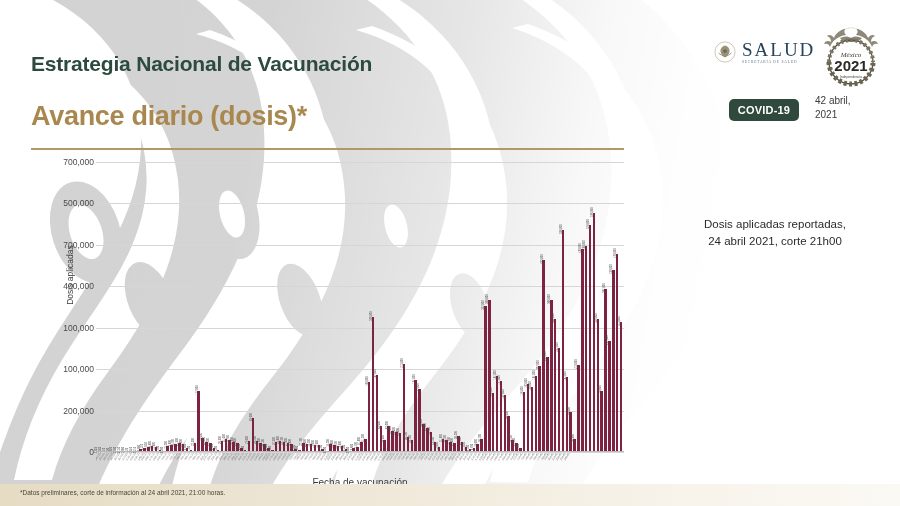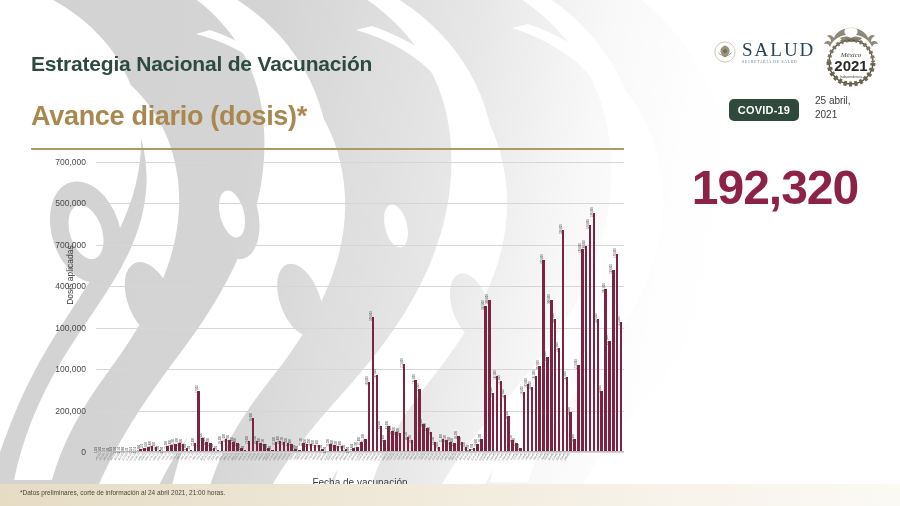--- a/index.html
+++ b/index.html
@@ -76,21 +76,21 @@
   
   #chart{
     position:absolute;left:24px;top:162px;width:600px;height:300px;
   }
   #ylabel{
     position:absolute;left:-14px;top:108px;width:120px;
     transform:rotate(-90deg);transform-origin:center center;
     text-align:center;font-size:8.5px;color:#3b3b3b;
   }
   .ytick{
-    position:absolute;right:8px;width:58px;text-align:right;
+    position:absolute;right:0;width:58px;text-align:right;
     font-size:8.5px;color:#4a4a4a;transform:translateY(-50%);
   }
   #yticks{position:absolute;left:0;top:0;width:70px;height:290px;}
   #plot{
     position:absolute;left:72px;top:0px;width:528px;height:290px;
   }
   .grid{
     position:absolute;left:0;width:100%;height:1px;background:#d6d6d6;
   }
   #bars{
@@ -205,25 +205,28 @@
       <path d="M11 36 A22 22 0 0 0 55 36" fill="none" stroke="#6b6553" stroke-width="5" stroke-dasharray="3 2.4"></path>
       <path d="M11 36 A22 22 0 0 1 55 36" fill="none" stroke="#7b7563" stroke-width="4" stroke-dasharray="2.6 2.2"></path>
       <text x="33" y="31" text-anchor="middle" font-family="Liberation Serif, serif" font-size="7" fill="#3c3a30" font-style="italic">México</text>
       <text x="33" y="45" text-anchor="middle" font-family="Liberation Sans, sans-serif" font-size="15" font-weight="bold" fill="#2b2a24">2021</text>
       <text x="33" y="52" text-anchor="middle" font-family="Liberation Sans, sans-serif" font-size="3.4" fill="#4a4840">Independencia</text>
     </svg>
   </div>
 
   <div id="covid-badge">COVID-19</div>
   <div id="date-block">
-    <div>25 abril,</div>
+    <div>42 abril,</div>
     <div>2021</div>
   </div>
 
-  <div id="bignum">192,320</div>
+  <div id="bigsub">
+    <div>Dosis aplicadas reportadas,</div>
+    <div>24 abril 2021, corte 21h00</div>
+  </div>
 
   <div id="chart">
     <div id="ylabel">Dosis aplicadas</div>
     <div id="yticks">
         <div class="ytick" style="top: 0px;">700,000</div>
         <div class="ytick" style="top: 41.4286px;">500,000</div>
         <div class="ytick" style="top: 82.8571px;">700,000</div>
         <div class="ytick" style="top: 124.286px;">400,000</div>
         <div class="ytick" style="top: 165.714px;">100,000</div>
         <div class="ytick" style="top: 207.143px;">100,000</div>

